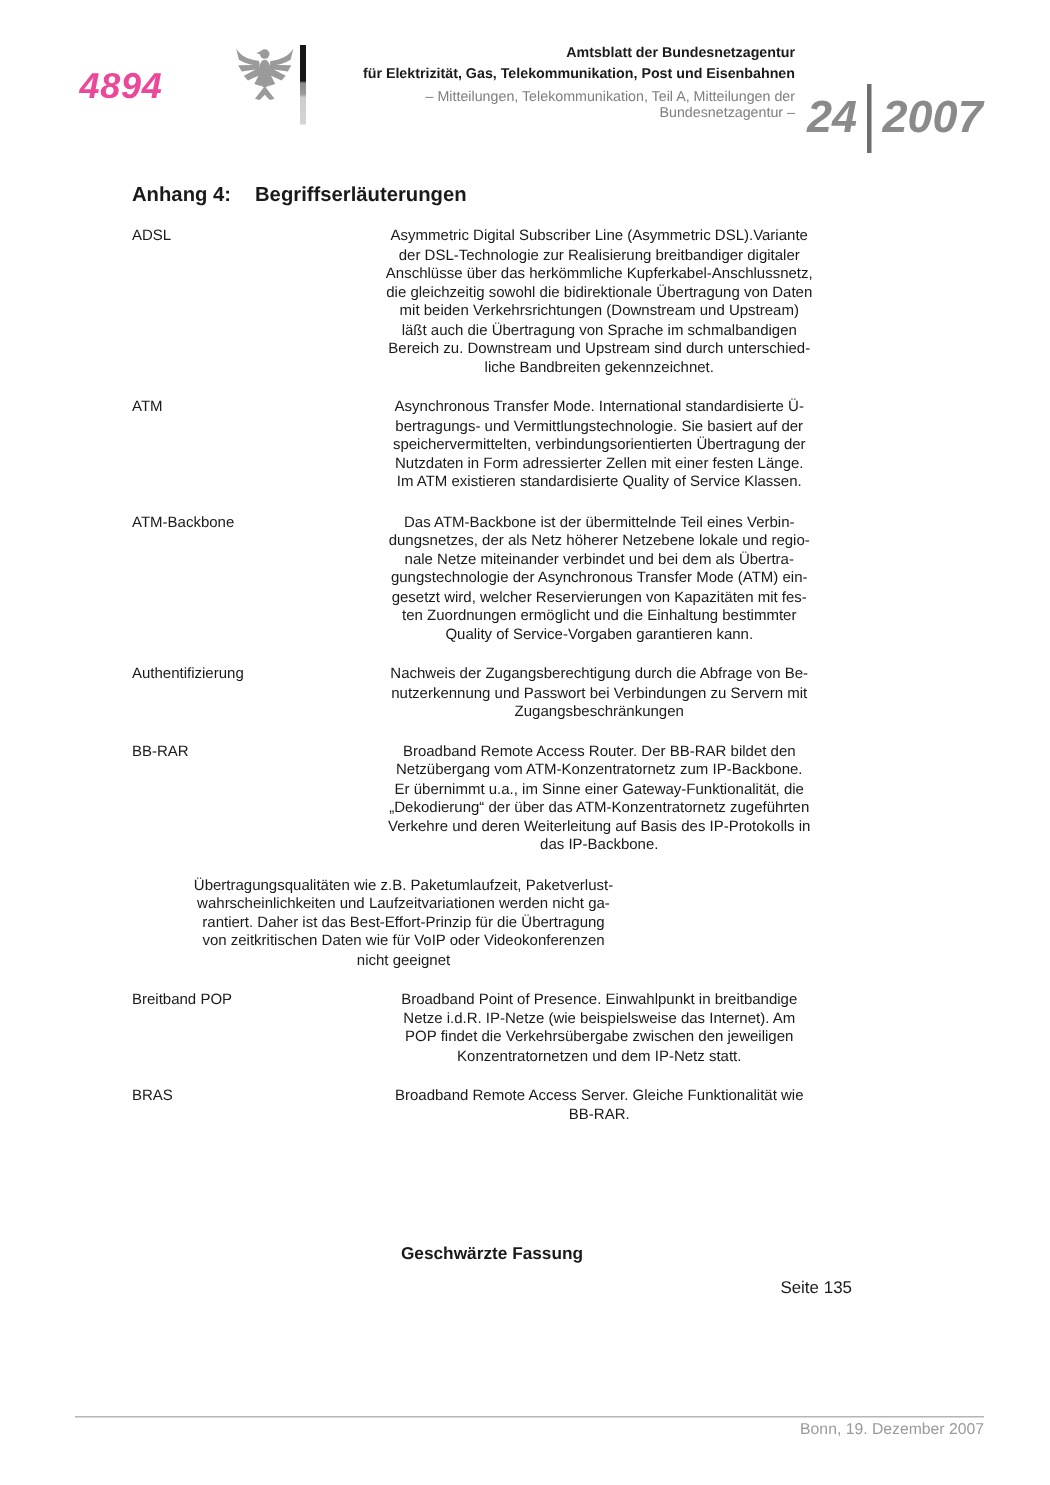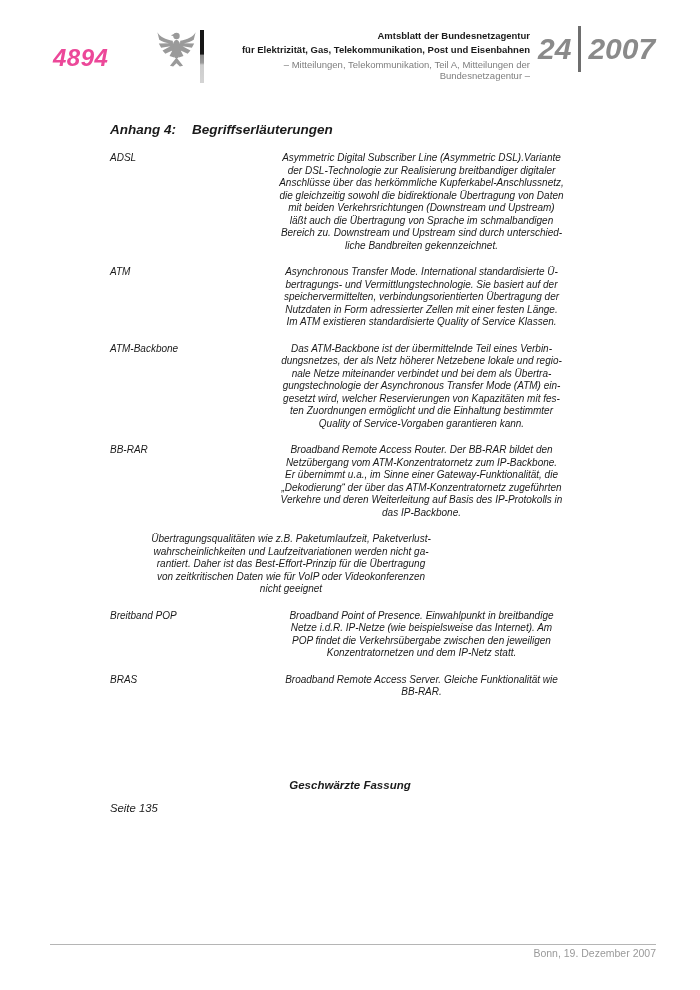--- a/index.html
+++ b/index.html
@@ -22,37 +22,37 @@
   .emblem { position:absolute; left:156px; top:28px; }
   .hdr-bar {
     position:absolute; left:200px; top:30px; width:4px; height:53px;
     background:linear-gradient(to bottom,#161616 0%,#161616 45%,#8a8a8a 48%,#9a9a9a 62%,#cdcdcd 66%,#d4d4d4 100%);
   }
   .hdr-center { position:absolute; left:196px; top:30px; width:334px; text-align:right; }
   .hdr-title1 { font-size:9.5px; font-weight:700; }
   .hdr-title2 { font-size:9.5px; font-weight:700; margin-top:2.5px; }
   .hdr-subtitle { font-size:9.5px; color:#7e7e7e; margin-top:4.5px;margin-left:48px; }
   .hdr-issue {
-    position:absolute; left:538px; top:26px;
+    position:absolute; left:538px; top:56px;
     display:flex; align-items:center; gap:7px;
     color:#8a8a8a; font-size:30px; font-weight:700; font-style:italic;
   }
   .issue-bar { width:3px; height:46px; background:#6e6e6e; }
 
   
-  .main { margin-left:110px; width:480px;font-style:italic; }
+  .main { margin-left:88px; width:480px; }
   .section-heading { margin-top:24px; font-size:13.5px; font-weight:700; }
   .section-heading .lbl { display:inline-block; margin-right:16px; }
   .glossary { margin-top:15px; }
   .entry { display:flex; margin-bottom:14px; font-size:10px; line-height:12.5px; }
   .term { width:143px; flex-shrink:0; }
   .def { width:362px; white-space:pre-line;text-align:center; }
 
   .closing-note { margin-top:80px; width:480px; text-align:center; font-size:11.5px; font-weight:700; }
-  .page-label { width:480px; text-align:left; margin-top:11px; font-size:11.3px; }
+  .page-label { width:480px; text-align:right; margin-top:11px; font-size:11.3px; }
 
   
   .footer {
     position:absolute; left:50px; right:44px; top:944px;
     border-top:1px solid #b5b5b5;
   }
   .footer-text { text-align:right; color:#9a9a9a; font-size:10.5px; padding-top:2px; }
 </style>
 </head>
 <body>
@@ -118,20 +118,26 @@
         <div class="term">ATM-Backbone</div>
         <div class="def">Das ATM-Backbone ist der übermittelnde Teil eines Verbin-
 dungsnetzes, der als Netz höherer Netzebene lokale und regio-
 nale Netze miteinander verbindet und bei dem als Übertra-
 gungstechnologie der Asynchronous Transfer Mode (ATM) ein-
 gesetzt wird, welcher Reservierungen von Kapazitäten mit fes-
 ten Zuordnungen ermöglicht und die Einhaltung bestimmter
 Quality of Service-Vorgaben garantieren kann.</div>
       </div>
       <div class="entry">
+        <div class="term">Authentifizierung</div>
+        <div class="def">Nachweis der Zugangsberechtigung durch die Abfrage von Be-
+nutzerkennung und Passwort bei Verbindungen zu Servern mit
+Zugangsbeschränkungen</div>
+      </div>
+      <div class="entry">
         <div class="term">BB-RAR</div>
         <div class="def">Broadband Remote Access Router. Der BB-RAR bildet den
 Netzübergang vom ATM-Konzentratornetz zum IP-Backbone.
 Er übernimmt u.a., im Sinne einer Gateway-Funktionalität, die
 „Dekodierung“ der über das ATM-Konzentratornetz zugeführten
 Verkehre und deren Weiterleitung auf Basis des IP-Protokolls in
 das IP-Backbone.</div>
       </div>
       <div class="entry">
         <div class="def">Übertragungsqualitäten wie z.B. Paketumlaufzeit, Paketverlust-

